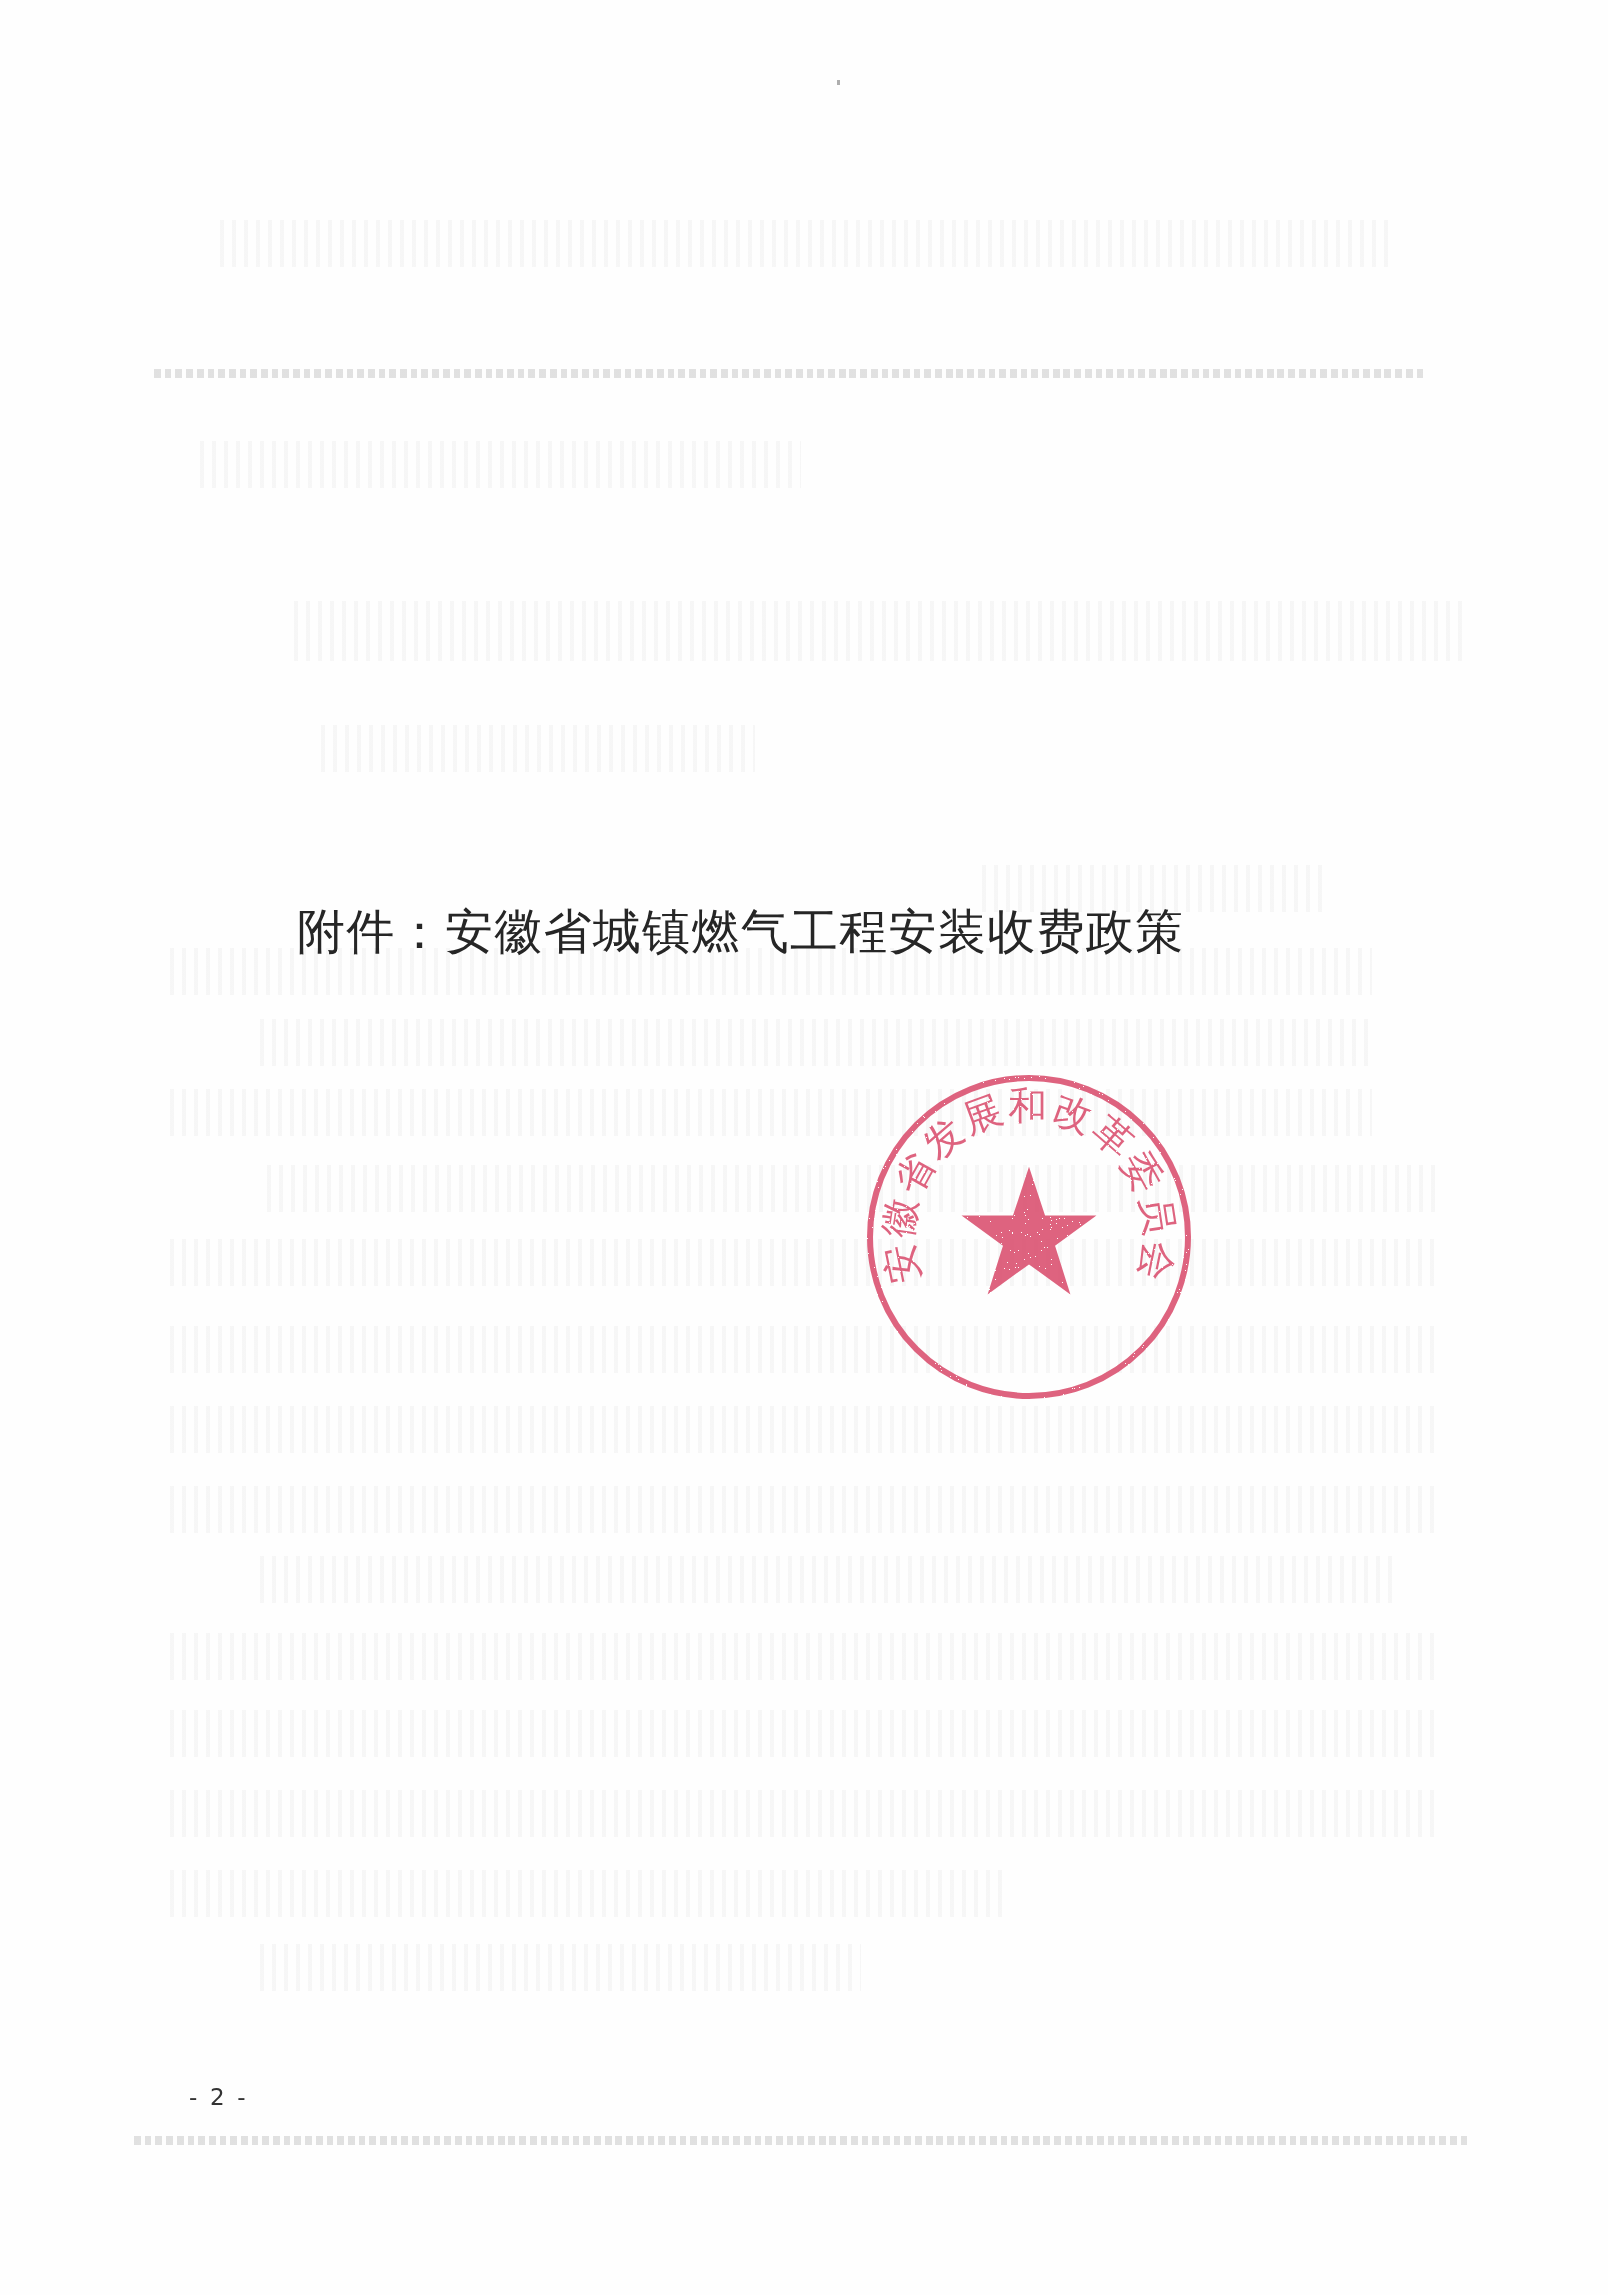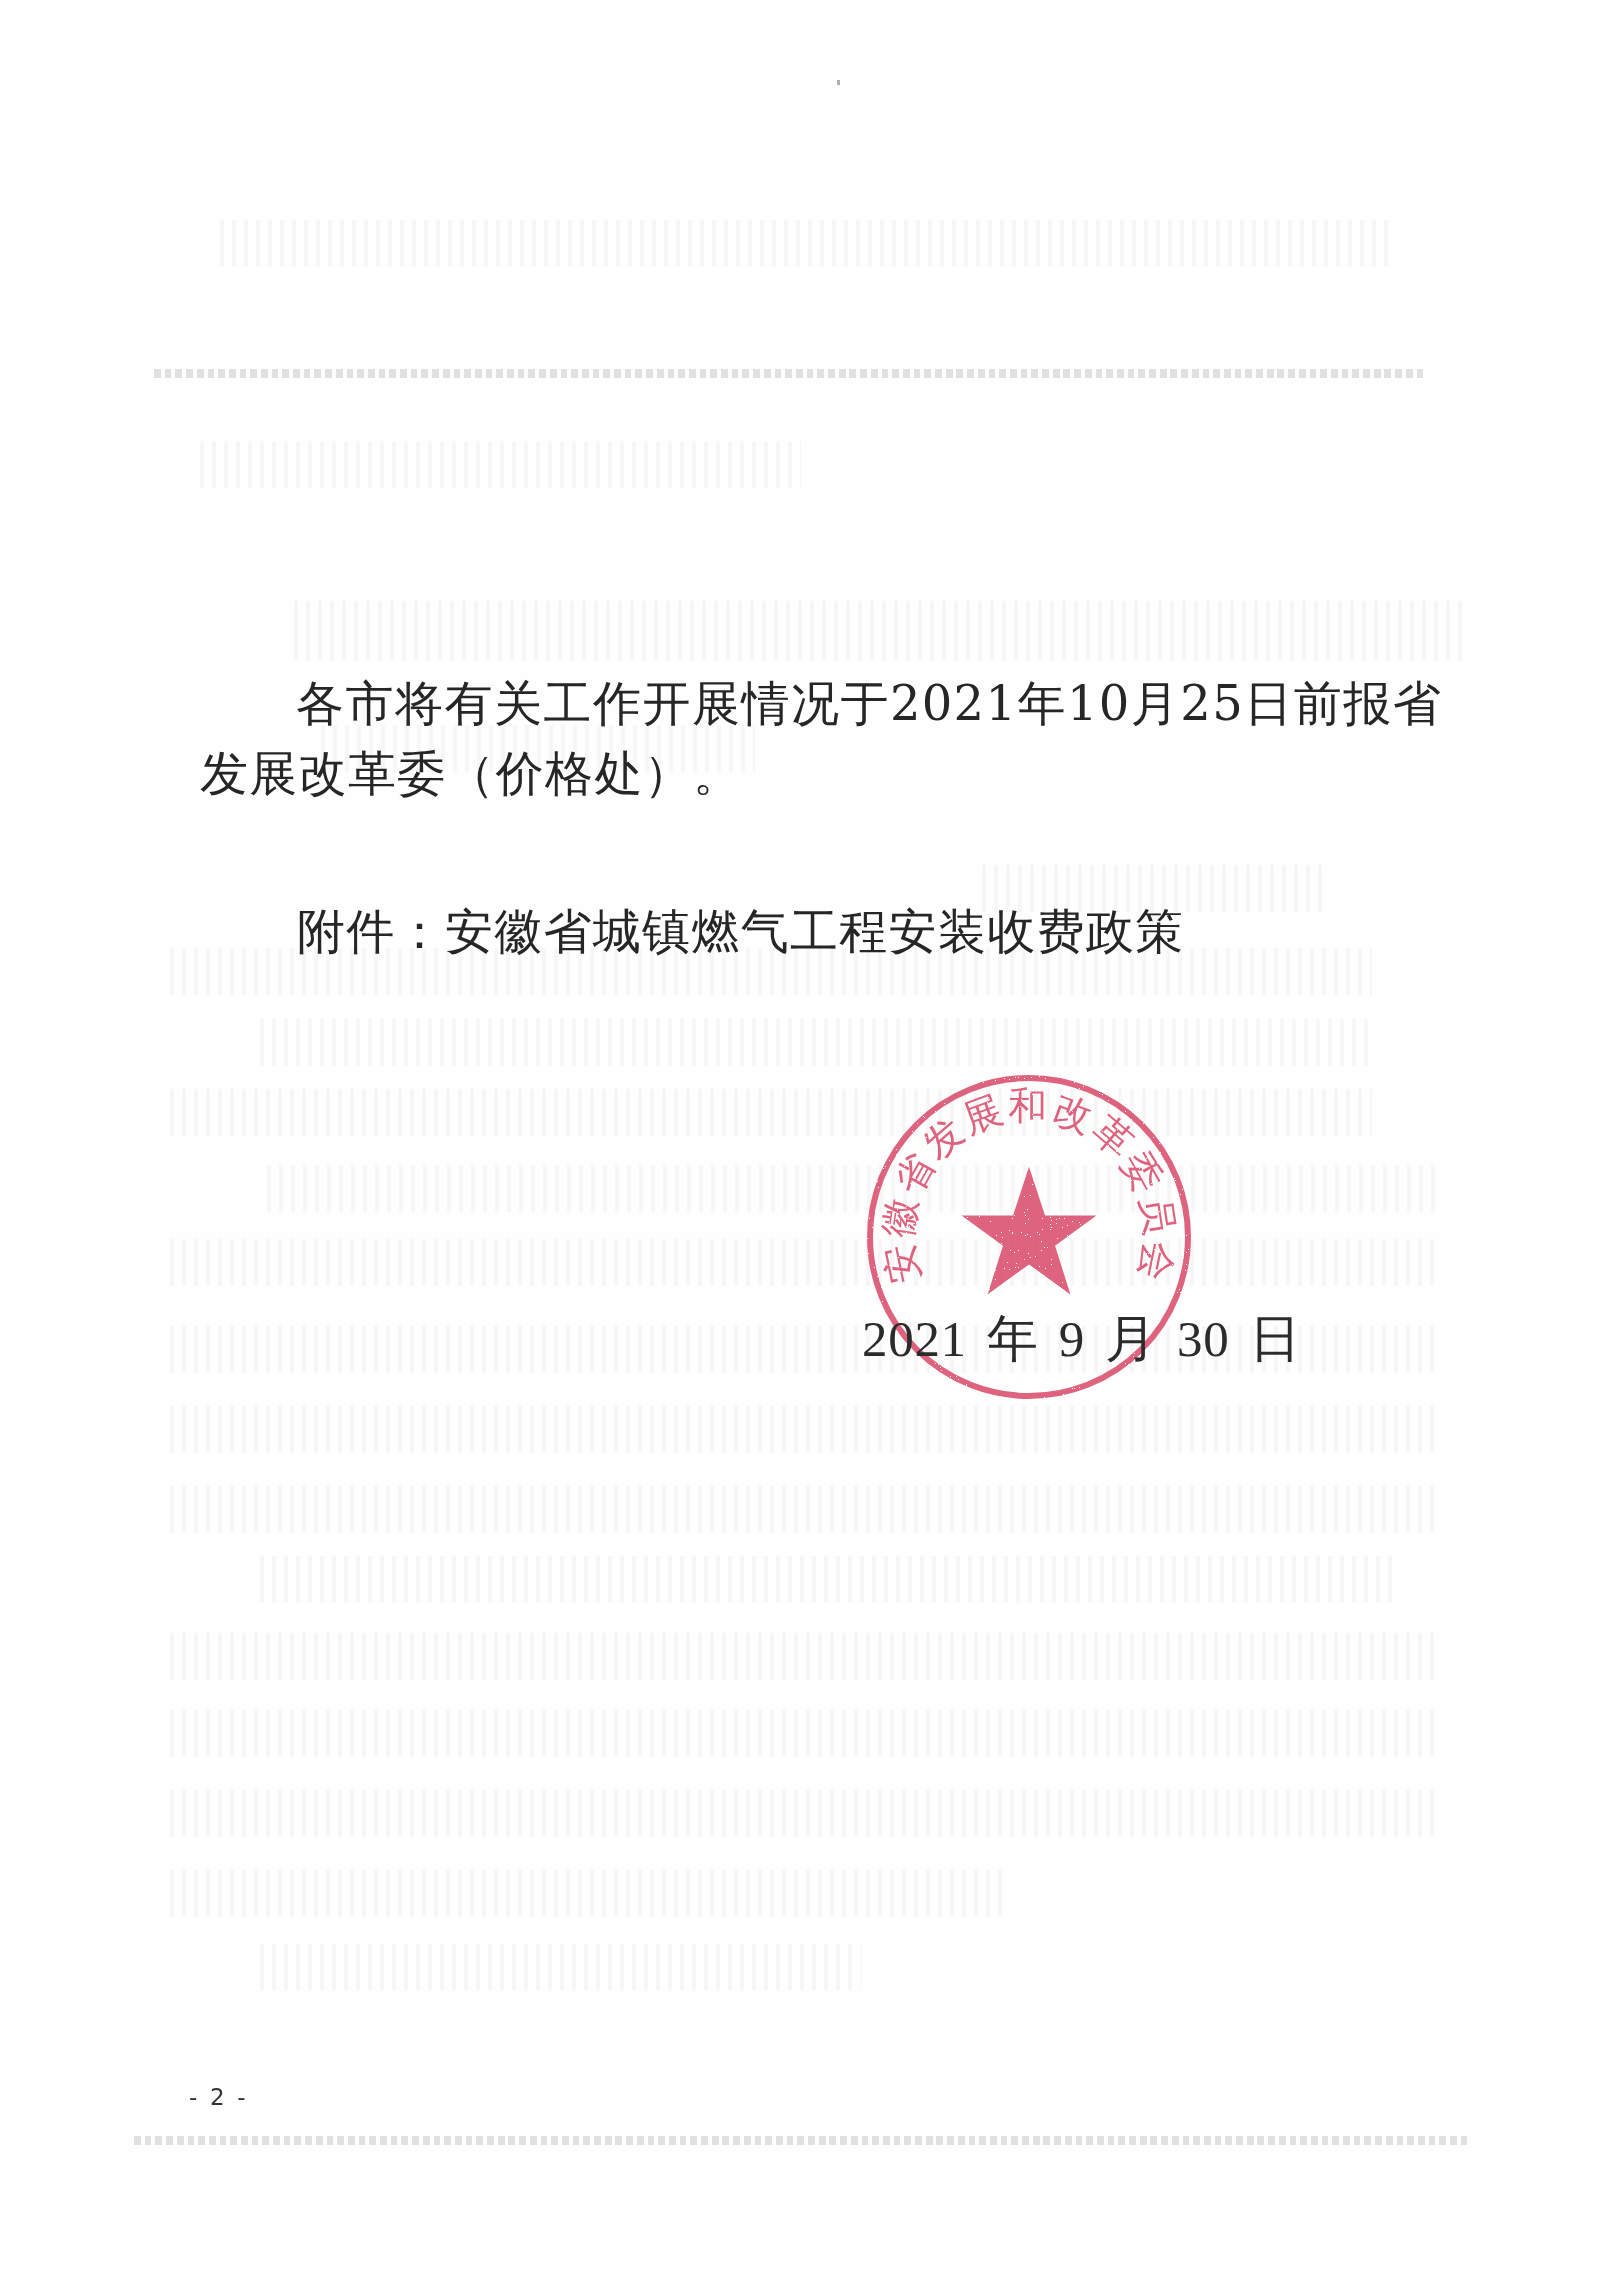--- a/index.html
+++ b/index.html
@@ -127,23 +127,20 @@
     <div class="band" style="left:170px; top:1710px; width:1269px;"></div>
     <div class="band" style="left:170px; top:1790px; width:1269px;"></div>
     <div class="band" style="left:170px; top:1870px; width:835px;"></div>
     <div class="band" style="left:260px; top:1944px; width:601px;"></div>
     <div class="rule" style="left:134px; top:2136px; width:1336px;"></div>
   </div>
 
   <div class="scan-dot" style="left:837px; top:80px;"></div>
 
 
-  <div class="body-text" id="para2">
-    <p class="para">各市将有关工作开展情况于2021年10月25日前报省发展改革委（价格处）。</p>
-  </div>
 
   <div class="attachment">
     <span>附件：</span><span>安徽省城镇燃气工程安装收费政策</span>
   </div>
 
   <svg class="seal" viewBox="0 0 500 500" xmlns="http://www.w3.org/2000/svg">
     <defs>
       <path id="sealArc" d="M 95 330 A 175 175 0 1 1 405 330" fill="none"></path>
       <filter id="rough">
         <feTurbulence type="fractalNoise" baseFrequency="0.9" numOctaves="2" result="n"></feTurbulence>
@@ -155,17 +152,16 @@
     </defs>
     <g filter="url(#rough)">
       <circle cx="250" cy="250" r="238" fill="none" stroke="#d94a6a" stroke-width="9"></circle>
       <polygon points="250,145 274,218 351,218 289,263 312,336 250,291 188,336 211,263 149,218 226,218" fill="#d94a6a"></polygon>
       <text font-family="DejaVu Serif, serif" font-size="58" fill="#d94a6a" letter-spacing="4">
         <textPath href="#sealArc" startOffset="50%" text-anchor="middle">安徽省发展和改革委员会</textPath>
       </text>
     </g>
   </svg>
 
-  <div class="date">2021 年 9 月 30 日</div>
 
   <div class="page-number">- 2 -</div>
 </div>
 
 
 </body></html>

